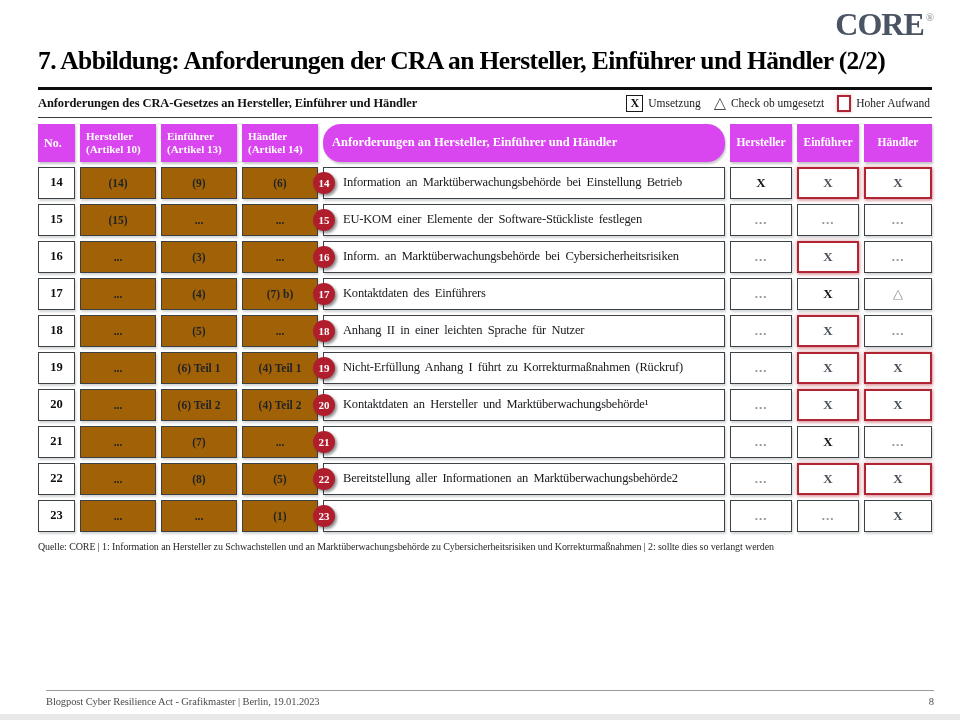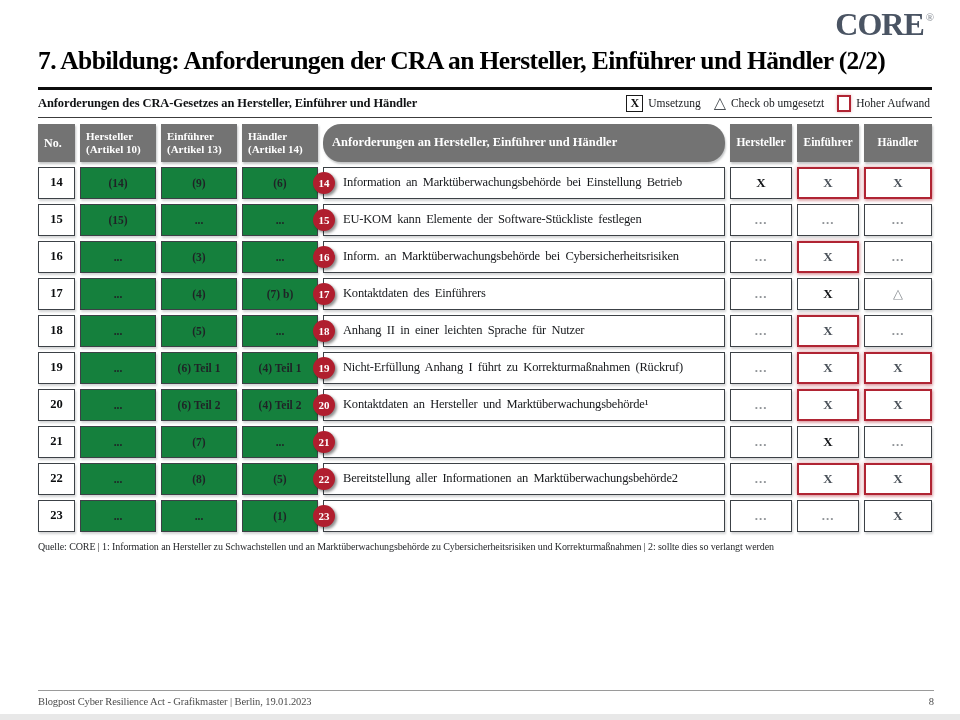--- a/index.html
+++ b/index.html
@@ -45,37 +45,37 @@
   .sym.red-box{width:14px;height:17px;border:2px solid #B02433;box-shadow:0 0 3px rgba(178,37,53,.35);}
   
   .tbl{
     margin:6px 28px 0 38px;
     display:grid;
     grid-template-columns:37px 76px 76px 76px 1fr 62px 62px 68px;
     grid-template-rows:38px repeat(10,32px);
     column-gap:5px;row-gap:5px;
   }
   .hcell{
-    background:#737373;color:#fff;font-weight:bold;
+    background:#d946ef;color:#fff;font-weight:bold;
     display:flex;flex-direction:column;justify-content:center;
     padding-left:6px;font-size:11px;line-height:1.18;
     box-shadow:1px 2px 2px rgba(60,65,70,.3);
     box-sizing:border-box;
   }
   .hcell.no{font-size:12px;}
   .hcell.req{font-size:12.5px;padding-left:9px;border-radius:18px;}
   .hcell.status{padding-left:0;align-items:center;font-size:11.5px;}
   .cell{
     background:#fff;border:1px solid #3C4146;
     display:flex;align-items:center;justify-content:center;
     box-shadow:1px 2px 2px rgba(60,65,70,.22);
     box-sizing:border-box;
   }
   .no-cell{font-weight:bold;font-size:12.5px;color:#0c0e10;}
-  .art-cell{background:#15803d;font-weight:bold;font-size:11.5px;color:#1f2226;}
+  .art-cell{background:#a16207;font-weight:bold;font-size:11.5px;color:#1f2226;}
   .req-cell{
     position:relative;justify-content:flex-start;
     padding-left:19px;overflow:visible;
   }
   .badge{
     position:absolute;left:-11px;top:50%;transform:translateY(-50%);
     width:22px;height:22px;border-radius:50%;
     background:#B01E2E;color:#fff;font-weight:bold;font-size:11px;
     display:flex;align-items:center;justify-content:center;
     box-shadow:2px 2px 3px rgba(0,0,0,.45);
@@ -89,21 +89,21 @@
   .mark.x-black{font-weight:bold;color:#141619;}
   .mark.x-gray{font-weight:bold;color:#4B525A;}
   .mark.dots{font-weight:bold;color:#8F9397;letter-spacing:1px;}
   .mark.triangle{color:#898E93;font-size:13px;}
   
   .source{
     margin:9px 28px 0 38px;
     font-size:10px;color:#26282b;letter-spacing:-0.1px;white-space:nowrap;
   }
   .footer{
-    position:absolute;left:38px;right:26px;bottom:7px;
+    position:absolute;left:46px;right:26px;bottom:7px;
     border-top:1px solid #9a9a9a;padding-top:5px;
     display:flex;justify-content:space-between;
     font-size:10.5px;color:#4b4b4b;letter-spacing:-0.1px;
   }
 </style>
 </head>
 <body>
 
 <div class="slide">
 
@@ -175,21 +175,21 @@
       </div>
       <div class="cell status-cell red">
         <span class="mark x-gray">X</span>
       </div>
       <div class="cell no-cell">15</div>
       <div class="cell art-cell">(15)</div>
       <div class="cell art-cell">...</div>
       <div class="cell art-cell">...</div>
       <div class="cell req-cell">
         <span class="badge">15</span>
-        <span class="req-text">EU-KOM kann Elemente der Software-Stückliste festlegen</span>
+        <span class="req-text">EU-KOM einer Elemente der Software-Stückliste festlegen</span>
       </div>
       <div class="cell status-cell">
         <span class="mark dots">...</span>
       </div>
       <div class="cell status-cell">
         <span class="mark dots">...</span>
       </div>
       <div class="cell status-cell">
         <span class="mark dots">...</span>
       </div>

